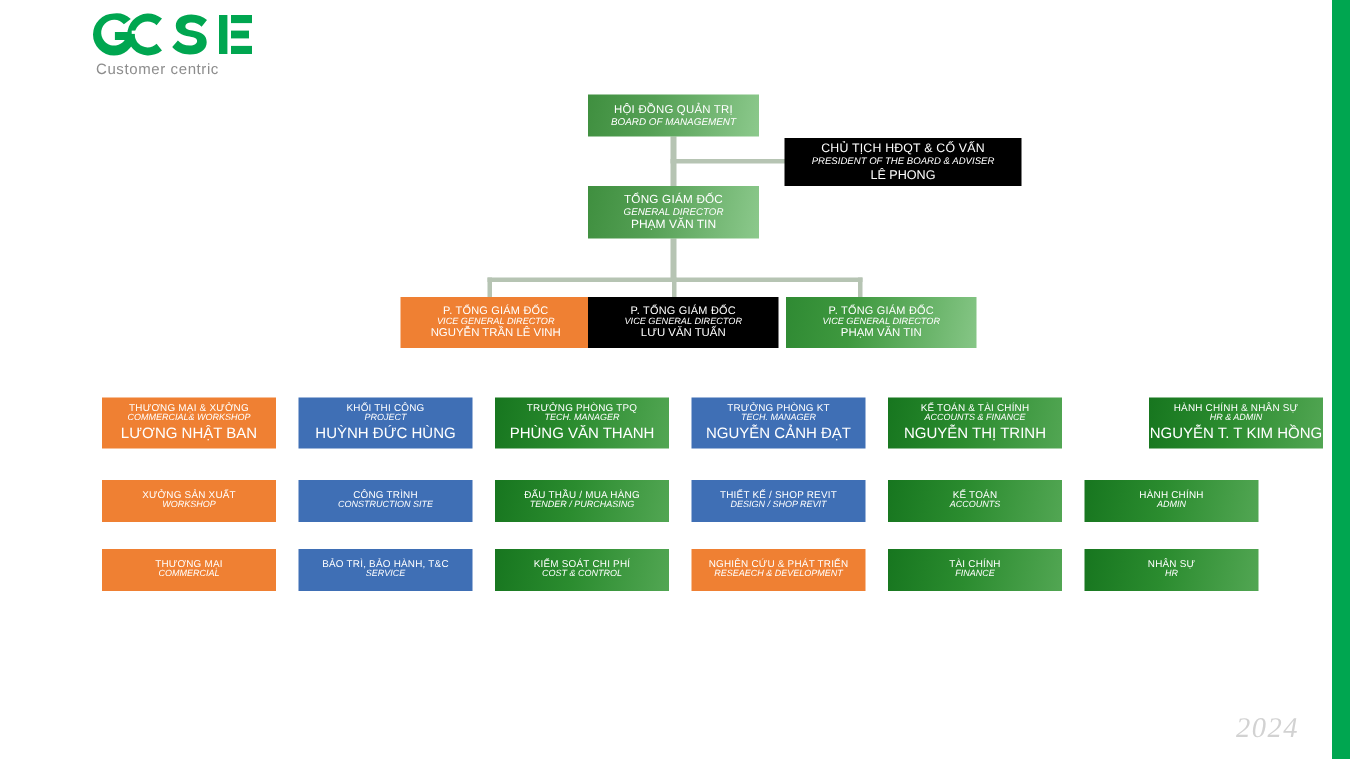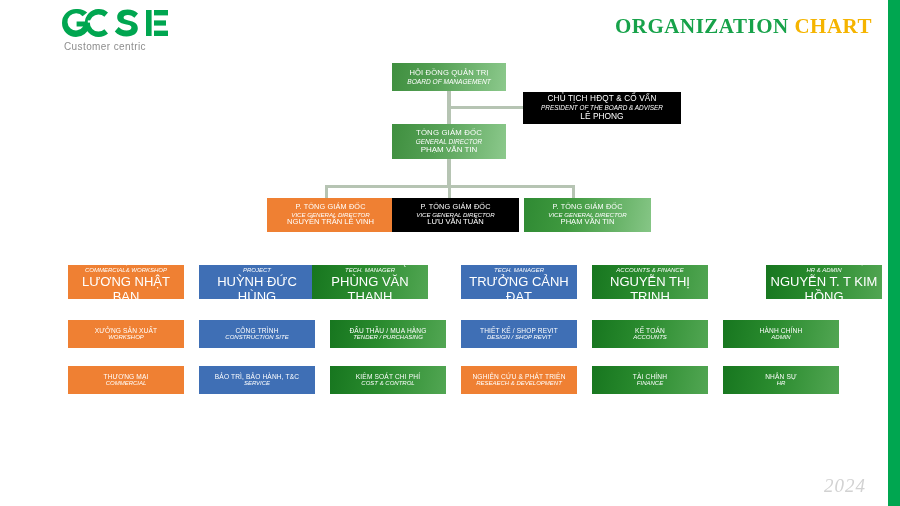--- a/index.html
+++ b/index.html
@@ -79,21 +79,21 @@
 
   .n-vgd{top:198px;width:127px;height:34px;}
   .n-vgd .t1{font-size:7.3px;}
   .n-vgd .t2{font-size:6.1px;}
   .n-vgd .t3{font-size:7.6px;}
 
   
   .dept{width:116px;}
   .dept .t1{font-size:6.6px;}
   .dept .t2{font-size:6px;}
-  .dept .t3{font-size:13px;}
+  .dept .t3{font-size:10px;}
   .r1{top:265px;height:34px;}
   .r2{top:320px;height:28px;}
   .r3{top:366px;height:28px;}
 </style>
 </head>
 <body>
 
 <div id="stage">
 
   <div class="edge-bar"></div>
@@ -117,24 +117,20 @@
 
         <g fill="#ffffff">
           <rect x="27.8" y="12.4" width="4.6" height="2.2"></rect>
           <rect x="46.6" y="12.6" width="4.2" height="2.4"></rect>
         </g>
       </svg>
     </div>
     <div class="logo-tag">Customer centric</div>
   </div>
 
-  <div class="head-title">
-    <span class="g">ORGANIZATION</span>
-    <span class="y">CHART</span>
-  </div>
 
   <div class="conn" style="left:447px;top:106px;width:78px;height:3px;"></div>
 
   <div class="conn" style="left:447px;top:91px;width:4px;height:33px;"></div>
 
   <div class="conn" style="left:447px;top:159px;width:4px;height:28px;"></div>
 
   <div class="conn" style="left:325px;top:185px;width:250px;height:3px;"></div>
 
   <div class="conn" style="left:325px;top:185px;width:3px;height:13px;"></div>
@@ -177,29 +173,29 @@
   <div class="node dept r1 fill-orange" style="left:68px;">
     <div class="t1">THƯƠNG MẠI &amp; XƯỞNG</div>
     <div class="t2">COMMERCIAL&amp; WORKSHOP</div>
     <div class="t3">LƯƠNG NHẬT BAN</div>
   </div>
   <div class="node dept r1 fill-blue-dk" style="left:199px;">
     <div class="t1">KHỐI THI CÔNG</div>
     <div class="t2">PROJECT</div>
     <div class="t3">HUỲNH ĐỨC HÙNG</div>
   </div>
-  <div class="node dept r1 fill-green-deep" style="left:312px;">
+  <div class="node dept r1 fill-green-deep" style="left:330px;">
     <div class="t1">TRƯỞNG PHÒNG TPQ</div>
     <div class="t2">TECH. MANAGER</div>
     <div class="t3">PHÙNG VĂN THANH</div>
   </div>
   <div class="node dept r1 fill-blue-dk" style="left:461px;">
     <div class="t1">TRƯỞNG PHÒNG KT</div>
     <div class="t2">TECH. MANAGER</div>
-    <div class="t3">TRƯỞNG CẢNH ĐẠT</div>
+    <div class="t3">NGUYỄN CẢNH ĐẠT</div>
   </div>
   <div class="node dept r1 fill-green-deep" style="left:592px;">
     <div class="t1">KẾ TOÁN &amp; TÀI CHÍNH</div>
     <div class="t2">ACCOUNTS &amp; FINANCE</div>
     <div class="t3">NGUYỄN THỊ TRINH</div>
   </div>
   <div class="node dept r1 fill-green-deep" style="left:723px;margin-left:43px;">
     <div class="t1">HÀNH CHÍNH &amp; NHÂN SỰ</div>
     <div class="t2">HR &amp; ADMIN</div>
     <div class="t3">NGUYỄN T. T KIM HỒNG</div>

